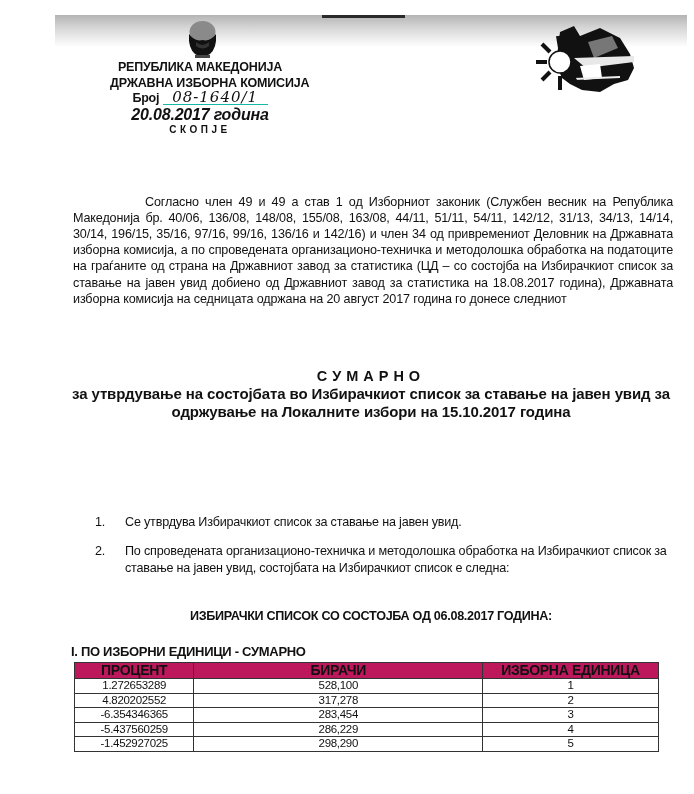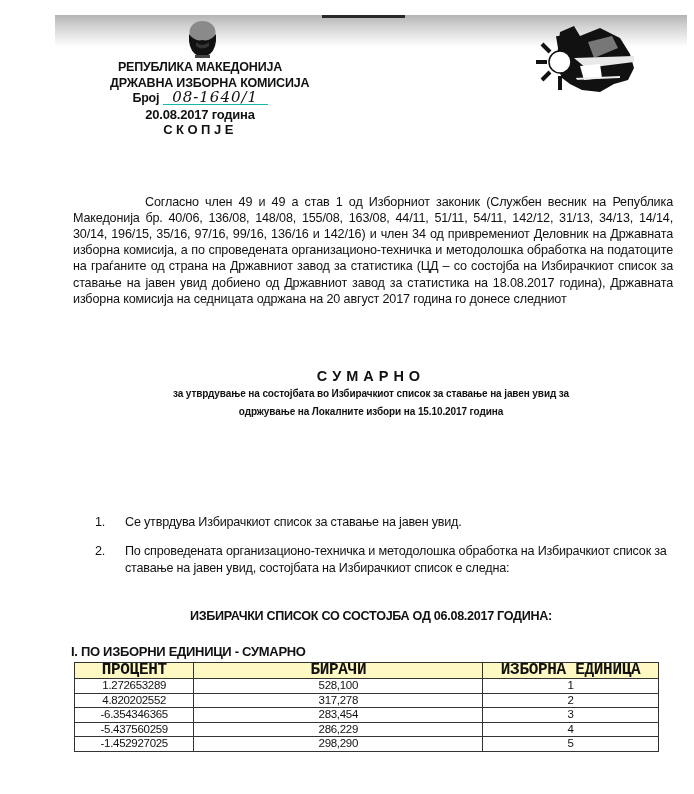--- a/index.html
+++ b/index.html
@@ -26,35 +26,35 @@
     font-family: "Liberation Sans", sans-serif;
   }
   .org-block .line { display: block; white-space: nowrap; }
   .broj-line { display: block; margin-top: 0; }
   .broj-label { font-weight: bold; }
   .broj-value {
     display: inline-block; min-width: 105px; border-bottom: 1px solid #14b8a6; text-align: center;
     font-family: "DejaVu Serif", serif; font-style: italic; font-weight: normal; font-size: 15px;
     line-height: 13px; letter-spacing: 1px;
   }
-  .date-line { display: block; font-size: 13px; }
-  .city-line { display: block; letter-spacing: 3.5px; font-size: 13px; }
+  .date-line { display: block; font-size: 16px; font-style: italic; }
+  .city-line { display: block; letter-spacing: 3.5px; font-size: 10px; }
   .logo-sun { position: absolute; left: 475px; top: 3px; width: 115px; height: 80px; }
 
   .body-para {
     position: absolute; left: 18px; top: 166px; width: 600px;
     font-size: 12.6px; line-height: 16.2px; text-align: justify; text-indent: 72px;
     letter-spacing: -0.15px;
   }
   .report-title {
     position: absolute; left: 0; top: 352px; width: 100%; text-align: center;
     font-weight: bold; font-size: 14px; line-height: 18px;
   }
   .report-title .heading { display: block; letter-spacing: 5px; font-size: 14.5px; }
-  .report-title .subline { display: block; font-size: 10px; letter-spacing: -0.1px; }
+  .report-title .subline { display: block; font-size: 15px; letter-spacing: -0.1px; }
 
   .numbered-list {
     position: absolute; left: 40px; top: 499px; width: 578px; margin: 0; padding: 0; list-style: none;
     font-size: 12.6px; line-height: 16.4px; letter-spacing: -0.2px;
   }
   .numbered-list li { position: relative; padding-left: 30px; margin-bottom: 13px; }
   .numbered-list .num { position: absolute; left: 0; top: 0; }
 
   .list-heading {
     position: absolute; left: 0; top: 594px; width: 632px; text-align: center;
@@ -64,21 +64,21 @@
     position: absolute; left: 16px; top: 629px; font-weight: bold; font-size: 13px; letter-spacing: -0.3px;
   }
   table.summary {
     position: absolute; left: 19px; top: 647px; width: 585px;
     border-collapse: collapse; font-size: 11.5px; letter-spacing: -0.3px;
   }
   table.summary th, table.summary td {
     border: 1px solid #333; height: 13.5px; padding: 0; text-align: center; line-height: 13px;
   }
   table.summary th {
-    background: #fef9c3; font-weight: bold; font-size: 16px; height: 15px; font-family: Liberation Mono, monospace;
+    background: #be185d; font-weight: bold; font-size: 14px; height: 15px;
   }
   .col-pct { width: 119px; }
   .col-voters { width: 290px; }
   .col-unit { width: 176px; }
 </style>
 </head>
 <body>
 
 <div class="page">
   <div class="page-shade"></div>

